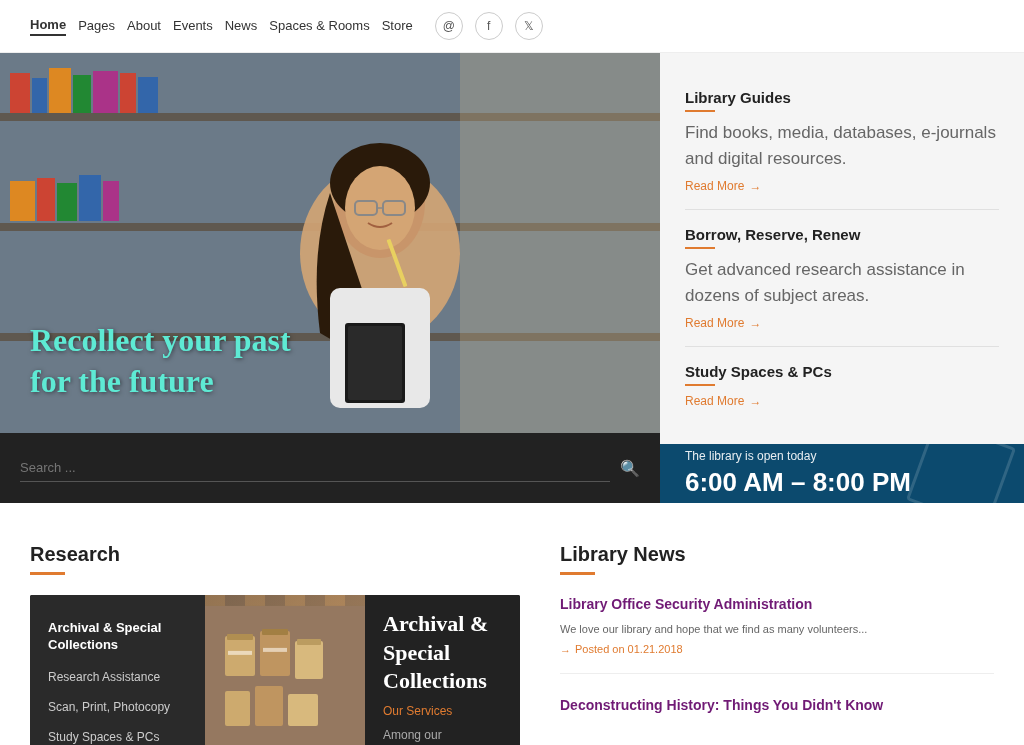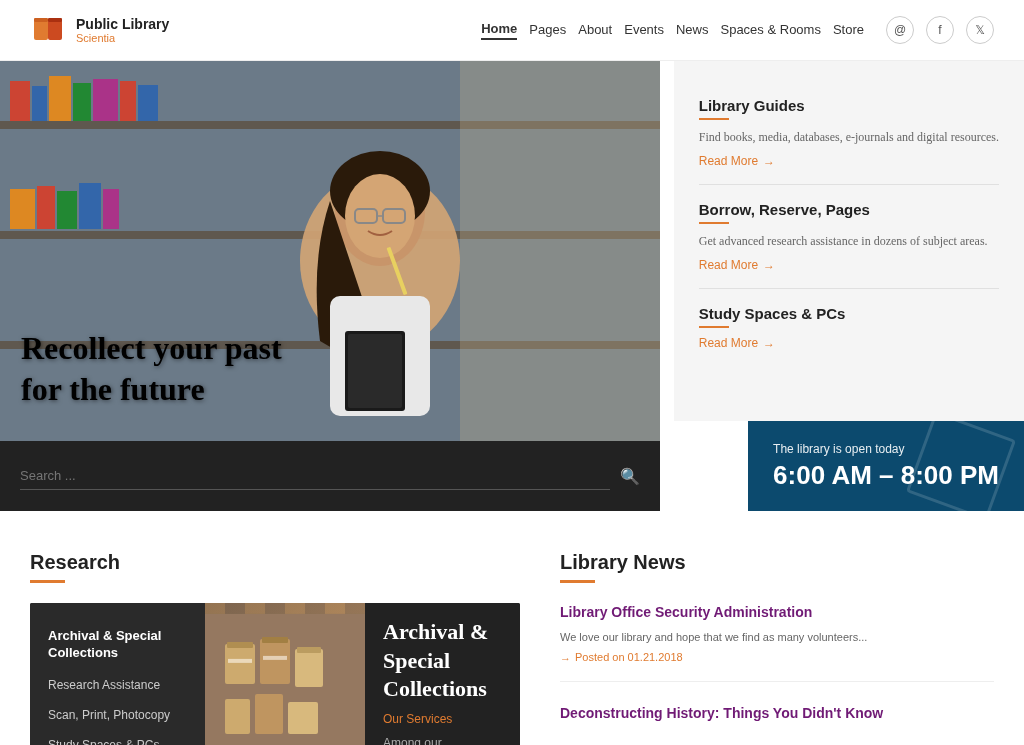--- a/index.html
+++ b/index.html
@@ -76,22 +76,22 @@
       content: '';
       position: absolute;
       top: 0; left: 0; right: 0; bottom: 0;
       background:
         linear-gradient(to bottom, rgba(0,0,0,0.2), rgba(0,0,0,0.1)),
         repeating-linear-gradient(90deg, rgba(180,100,60,0.3) 0px, rgba(180,100,60,0.3) 12px, rgba(60,90,130,0.3) 12px, rgba(60,90,130,0.3) 24px, rgba(200,160,80,0.3) 24px, rgba(200,160,80,0.3) 36px, rgba(80,120,60,0.3) 36px, rgba(80,120,60,0.3) 48px);
     }
     .hero-text {
       position: absolute;
       bottom: 100px;
-      left: 21px;
-      color: #000000;
+      left: 30px;
+      color: #5eead4;
       font-size: 32px;
       font-weight: bold;
       line-height: 1.3;
       text-shadow: 1px 1px 4px rgba(0,0,0,0.5);
       font-family: Georgia, serif;
     }
     .hero-search-bar {
       position: absolute;
       bottom: 0;
       left: 0;
@@ -118,21 +118,20 @@
       color: #aaa;
       font-size: 16px;
       cursor: pointer;
     }
 
     
     .hero-right {
       flex: 1;
       display: flex;
       flex-direction: column;
-      align-items: flex-end;
     }
     .guide-panel {
       flex: 1;
       background: #f5f5f5;
       padding: 20px 25px;
       display: flex;
       flex-direction: column;
       gap: 0;
     }
     .guide-item {
@@ -147,25 +146,25 @@
       margin-bottom: 4px;
       font-family: Arial, sans-serif;
     }
     .guide-underline {
       width: 30px;
       height: 2px;
       background: #e07b30;
       margin-bottom: 8px;
     }
     .guide-item-desc {
-      font-size: 12px;
+      font-size: 17px;
       color: #666;
       line-height: 1.5;
       margin-bottom: 8px;
-      font-family: Liberation Serif, serif;
+      font-family: Liberation Sans, sans-serif;
     }
     .read-more-link {
       font-size: 12px;
       color: #e07b30;
       cursor: pointer;
       display: flex;
       align-items: center;
       gap: 5px;
       font-family: Liberation Sans, sans-serif;
     }
@@ -330,33 +329,20 @@
       font-family: Arial, sans-serif;
       display: flex;
       align-items: center;
       gap: 4px;
     }
   </style>
 </head>
 <body>
 
 <header class="header">
-  <div class="logo-area">
-
-    <svg class="logo-icon" viewBox="0 0 36 36">
-      <rect x="4" y="8" width="14" height="20" rx="2" fill="#e07b30"></rect>
-      <rect x="18" y="8" width="14" height="20" rx="2" fill="#cc4a20"></rect>
-      <rect x="4" y="6" width="14" height="4" rx="1" fill="#cc6020"></rect>
-      <rect x="18" y="6" width="14" height="4" rx="1" fill="#aa3010"></rect>
-    </svg>
-    <div class="logo-text-wrap">
-      <span class="logo-title">Public Library</span>
-      <span class="logo-subtitle">Scientia</span>
-    </div>
-  </div>
 
   <nav class="nav">
     <a class="nav-link active">Home</a>
     <a class="nav-link">Pages</a>
     <a class="nav-link">About</a>
     <a class="nav-link">Events</a>
     <a class="nav-link">News</a>
     <a class="nav-link">Spaces &amp; Rooms</a>
     <a class="nav-link">Store</a>
     <div class="nav-icons">
@@ -434,21 +420,21 @@
         <div class="guide-item-title">Library Guides</div>
         <div class="guide-underline"></div>
         <div class="guide-item-desc">Find books, media, databases, e-journals and digital resources.</div>
         <div class="read-more-link">
           <span>Read More</span>
           <span>→</span>
         </div>
       </div>
 
       <div class="guide-item">
-        <div class="guide-item-title">Borrow, Reserve, Pages</div>
+        <div class="guide-item-title">Borrow, Reserve, Renew</div>
         <div class="guide-underline"></div>
         <div class="guide-item-desc">Get advanced research assistance in dozens of subject areas.</div>
         <div class="read-more-link">
           <span>Read More</span>
           <span>→</span>
         </div>
       </div>
 
       <div class="guide-item">
         <div class="guide-item-title">Study Spaces &amp; PCs</div>

